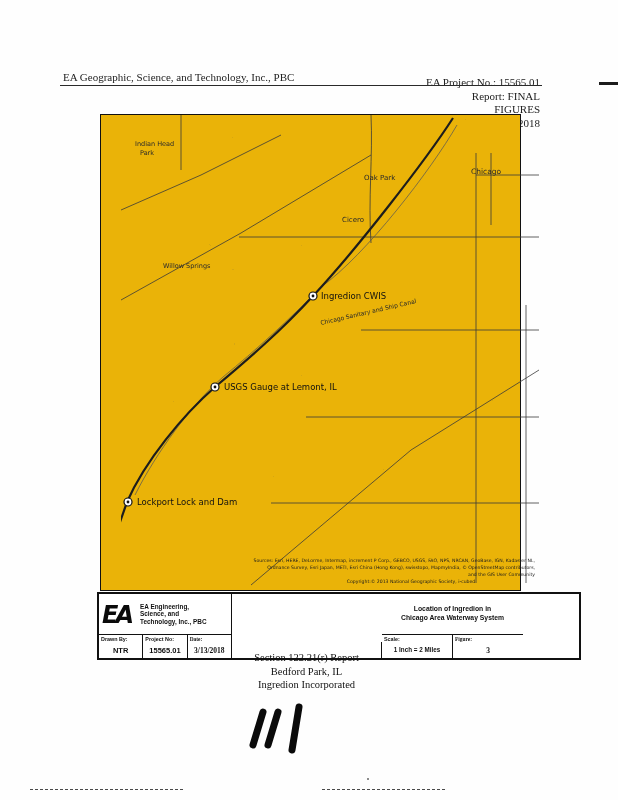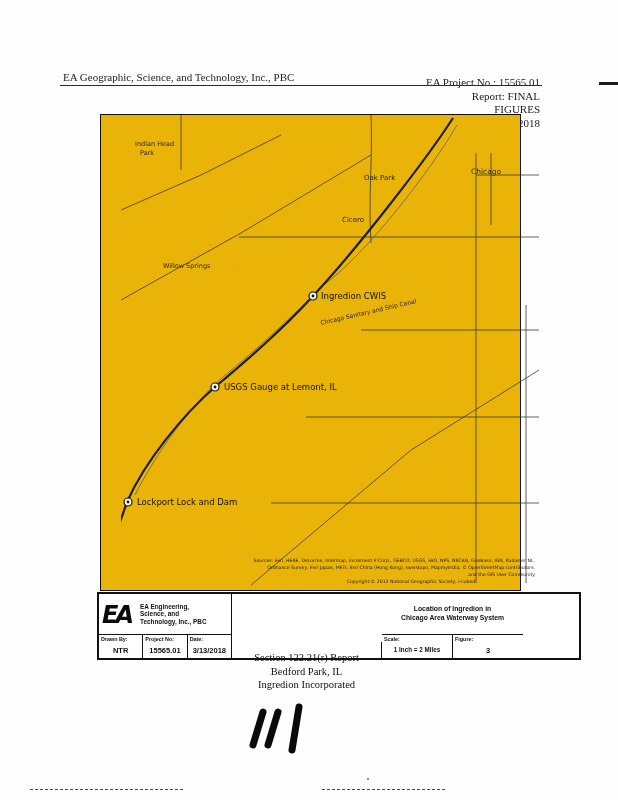--- a/index.html
+++ b/index.html
@@ -32,21 +32,21 @@
   .tblock{
     position:absolute;left:97px;top:592px;width:484px;height:68px;
     border:2px solid #111;box-sizing:border-box;display:flex;
     font-family:"Liberation Sans",sans-serif;background:#fff;
   }
   .tb-col1{width:133px;display:flex;flex-direction:column;border-right:1.6px solid #111;box-sizing:border-box;}
   .tb-logo-cell{height:41px;display:flex;align-items:center;gap:4px;padding:2px 3px;box-sizing:border-box;border-bottom:1.6px solid #111;}
   .tb-company{font-size:6.4px;line-height:7.6px;color:#111;font-weight:bold;}
   .tb-fields{flex:1;display:flex;}
   .tb-field{flex:1;border-right:1.2px solid #111;display:flex;flex-direction:column;box-sizing:border-box;}
-  .tb-field:last-child{border-right:none;}
+  .tb-field:last-child{border-right:none;font-family:Liberation Serif, serif;}
   .tb-field-label{font-size:5.4px;color:#111;padding:1px 2px 0 2px;font-weight:bold;}
   .tb-field-value{font-size:7.5px;font-weight:bold;text-align:center;color:#111;margin-top:4px;}
   .tb-col2{width:150px;border-right:1.6px solid #111;box-sizing:border-box;
     text-align:center;font-family:"Liberation Serif",serif;font-size:10.5px;
     line-height:13.5px;padding-top:9px;color:#111;margin-top:48px;}
   .tb-col3{width:141px;display:flex;flex-direction:column;box-sizing:border-box;}
   .tb-fig-title{height:41px;border-bottom:1.6px solid #111;box-sizing:border-box;
     text-align:center;font-size:6.8px;line-height:9px;padding-top:10px;color:#111;font-weight:bold;}
   .tb-bottom{flex:1;display:flex;}
   .tb-scale{width:70px;border-right:1.2px solid #111;box-sizing:border-box;}

